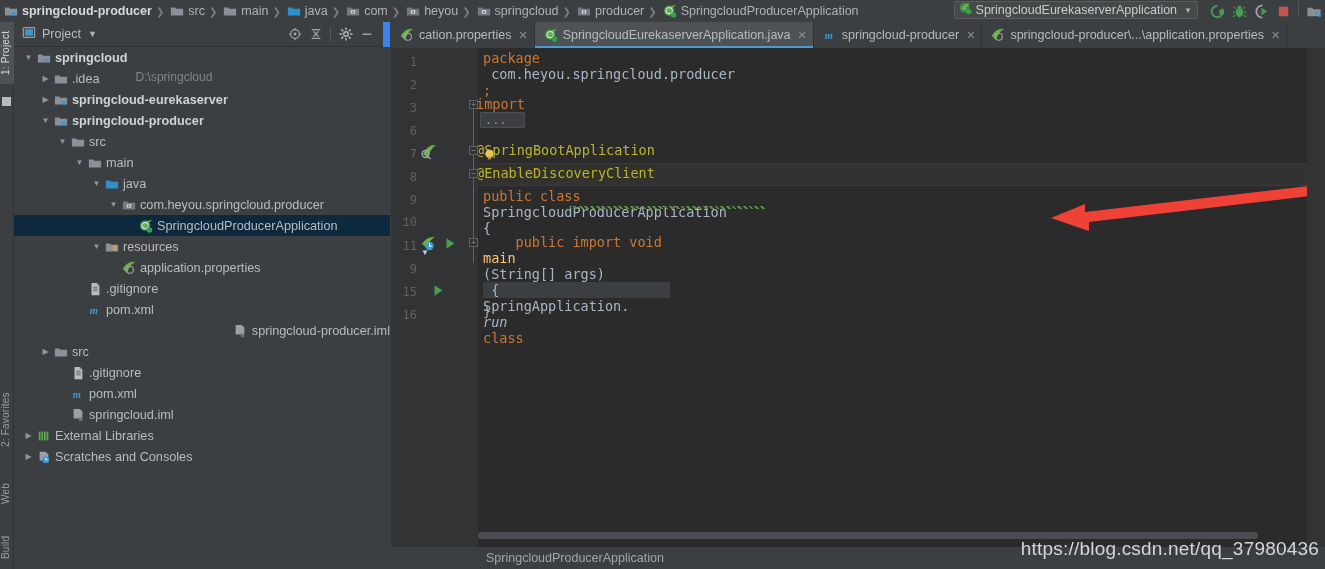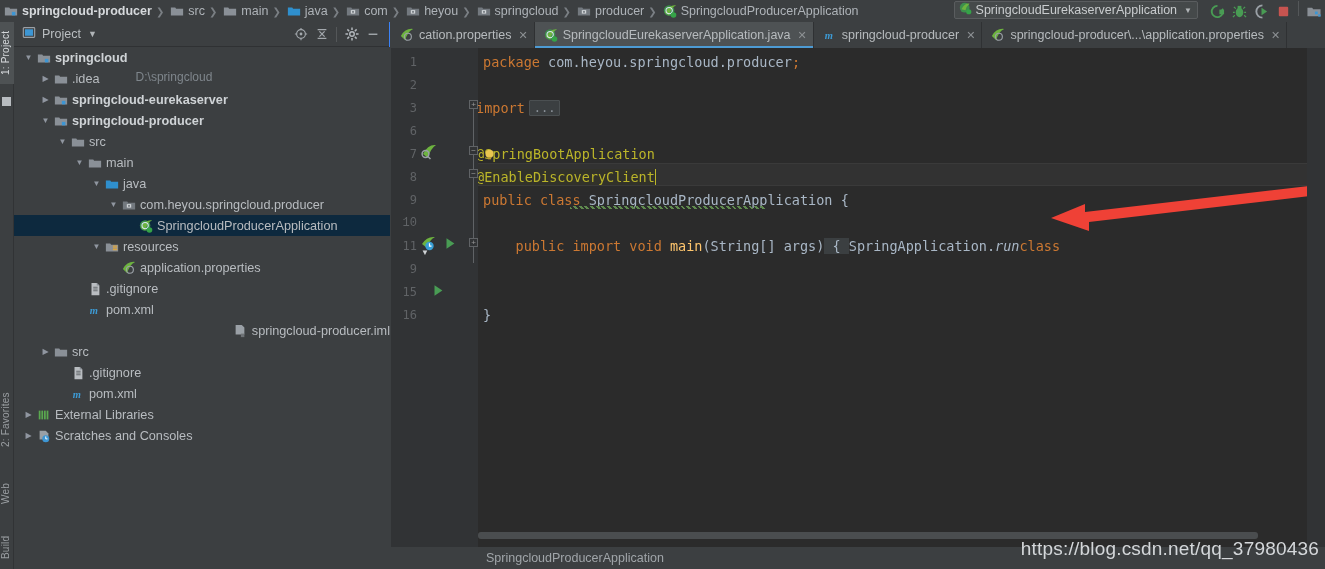--- a/index.html
+++ b/index.html
@@ -40,21 +40,21 @@
     position: absolute; left: 0; width: 14px;
     writing-mode: vertical-rl; transform: rotate(180deg);
     font-size: 10px; color: #9a9ea2; letter-spacing: .2px;
     text-align: center; white-space: nowrap;
   }
   .vtab.active { background: #4e5254; color: #d6d9dc; }
 
   
   .projwin {
     position: absolute; left: 14px; top: 22px; width: 376px; height: 547px;
-    background: #3c3f41; border-right: 1px solid #3b82f6;
+    background: #3c3f41; border-right: 7px solid #3b82f6;
   }
   .projhdr {
     height: 25px; display: flex; align-items: center;
     padding: 0 6px 0 8px; background: #3c3f41; border-bottom: 1px solid #2f3133;
     font-size: 12.5px; color: #bbbfc2;
   }
   .projhdr .title { margin-left: 6px; }
   .projhdr .caret { margin-left: 7px; color: #b0b4b7; font-size: 9px; }
   .projhdr .acts { margin-left: auto; display: flex; align-items: center; }
   .projhdr .acts .toolicon { width: 21px; height: 20px; }
@@ -103,23 +103,23 @@
     position: absolute; left: 0; width: 87px; height: 23px;
     display: flex; align-items: center;
     font-family: "DejaVu Sans Mono", monospace; font-size: 12px; color: #606366;
   }
   .gline .num { width: 26px; text-align: right; }
   .code {
     position: absolute; left: 87px; top: 0; width: 829px; height: 499px;
     overflow: hidden;
   }
   .cline {
-    position: absolute; left: 0; height: 23px; display: flex; align-items: center;
+    position: absolute; left: 0; height: 23px; display: flex; 
     font-family: "DejaVu Sans Mono", monospace; font-size: 13.5px;
-    color: #a9b7c6; white-space: pre;
+    color: #a9b7c6; white-space: pre; flex-direction: column;
   }
   .kw { color: #cc7832; }
   .ann { color: #bbb529; }
   .cls { color: #a9b7c6; }
   .fn  { color: #ffc66d; }
   .mi  { color: #a9b7c6; font-style: italic; }
   .fold-col { position: absolute; left: 78px; top: 0; width: 10px; height: 499px; }
   .fold-line { position: absolute; left: 4px; width: 1px; background: #606366; }
   .foldbox {
     position: absolute; width: 9px; height: 9px; border: 1px solid #606366;
@@ -518,20 +518,30 @@
         </div>
         <div class="node" style="padding-left: 42px;">
           <span class="arrow"></span>
           <span class="ico">
             <svg viewBox="0 0 16 16" width="14" height="14">
               <text x="2" y="12" fill="#3d9ad4" font-size="12" font-style="italic" font-family="&quot;Liberation Serif&quot;,serif" font-weight="bold">m</text>
             </svg>
           </span>
           <span class="nm">pom.xml</span>
         </div>
+        <div class="node" style="padding-left: 42px;">
+          <span class="arrow"></span>
+          <span class="ico">
+            <svg viewBox="0 0 16 16" width="14" height="14">
+              <path d="M3 1 h7 l3 3 v8 H3 Z" fill="#9aa0a6"></path>
+              <rect x="9" y="11" width="4" height="4" fill="#6e7276"></rect>
+            </svg>
+          </span>
+          <span class="nm">springcloud.iml</span>
+        </div>
         <div class="node" style="padding-left: 8px;">
           <span class="arrow">▶</span>
           <span class="ico">
             <svg viewBox="0 0 16 16" width="14" height="14">
               <rect x="2" y="3" width="2" height="10" fill="#5aa84f"></rect>
               <rect x="5" y="3" width="2" height="10" fill="#5aa84f"></rect>
               <rect x="8" y="3" width="2" height="10" fill="#5aa84f"></rect>
               <rect x="11" y="3" width="2" height="10" fill="#5aa84f"></rect>
             </svg>
           </span>

